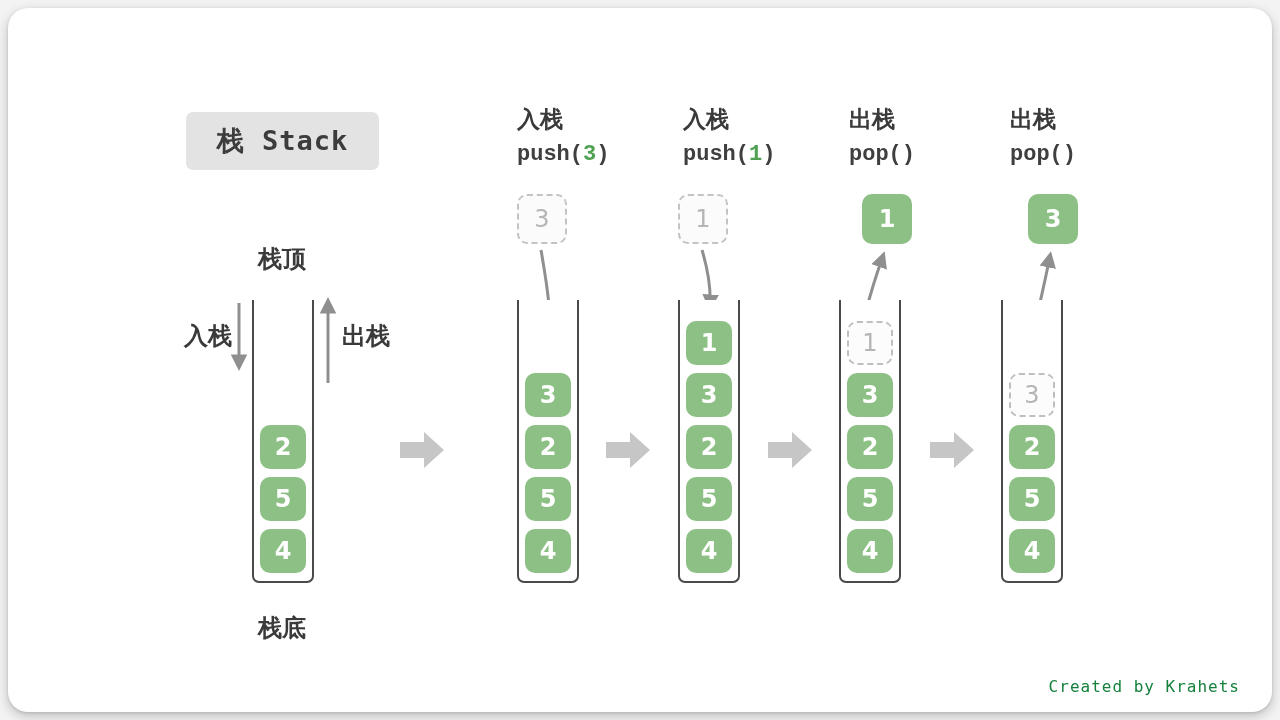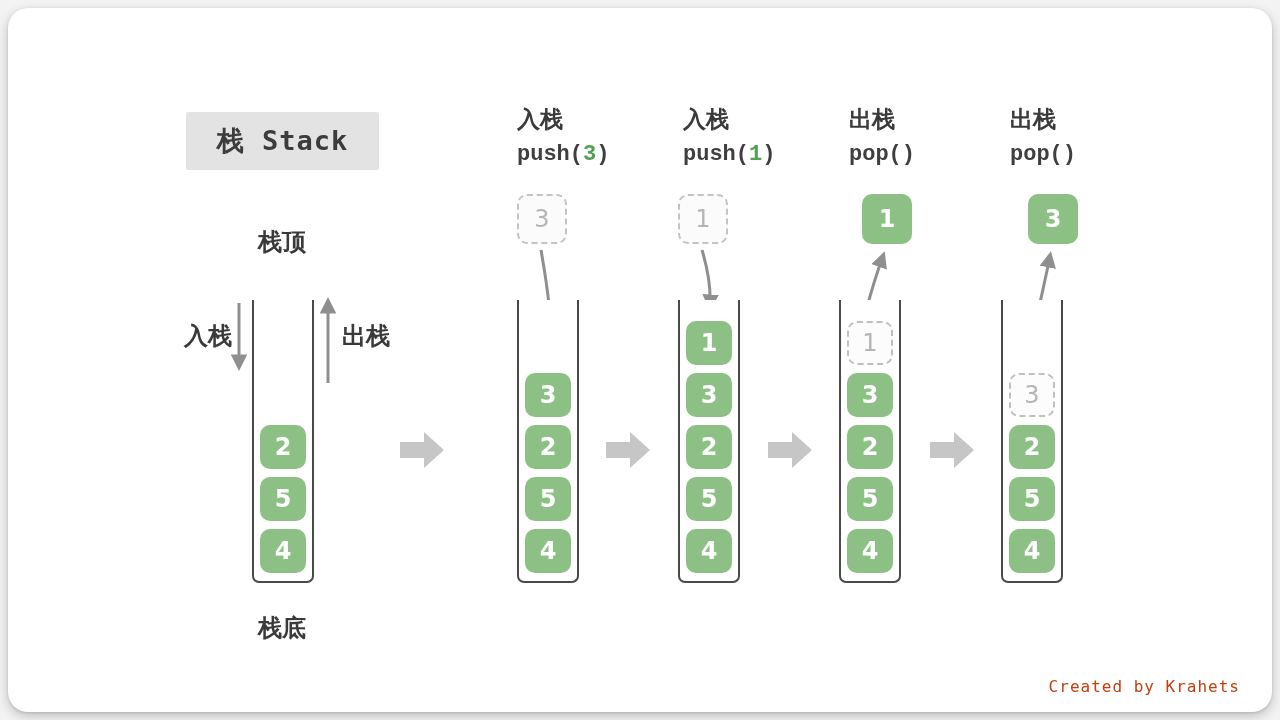--- a/index.html
+++ b/index.html
@@ -1,21 +1,21 @@
 <!DOCTYPE html>
 <html><head>
 <meta charset="utf-8">
 <style>
   html,body{margin:0;padding:0;background:#f3f3f3;font-family:"DejaVu Sans","Liberation Sans",sans-serif;}
   .canvas{position:relative;width:1280px;height:720px;overflow:hidden;background:#f3f3f3;}
   .card{position:absolute;left:8px;top:8px;right:8px;bottom:8px;background:#ffffff;border-radius:20px;
         box-shadow:0 4px 12px rgba(0,0,0,.22), 0 1px 3px rgba(0,0,0,.12);}
   .svg-layer{position:absolute;left:0;top:0;width:1280px;height:720px;pointer-events:none;}
 
-  .title-box{position:absolute;left:186px;top:112px;width:193px;height:58px;background:#e3e3e3;border-radius:2px;
+  .title-box{position:absolute;left:186px;top:112px;width:193px;height:58px;background:#e3e3e3;border-radius:7px;
         display:flex;align-items:center;justify-content:center;
         font-family:"DejaVu Sans Mono","Liberation Mono",monospace;font-size:27px;font-weight:700;color:#3c3c3c;letter-spacing:1px;}
 
   .op-header{position:absolute;top:108px;width:160px;}
   .op-label{font-size:23px;font-weight:700;color:#3a3a3a;line-height:1.0;margin-bottom:13px;}
   .op-code{font-family:Liberation Mono, monospace;font-size:22px;font-weight:600;color:#3f3f3f;line-height:1.0;}
   .op-code .arg{color:#4FA050;font-weight:700;}
 
   .stack{position:absolute;border-left:2px solid #4a4a4a;border-right:2px solid #4a4a4a;border-bottom:2px solid #4a4a4a;
          border-radius:0 0 7px 7px;background:#ffffff;box-sizing:border-box;}
@@ -23,21 +23,21 @@
         font-size:24px;font-weight:700;color:#ffffff;background:#8CC084;box-sizing:border-box;}
   .cell.ghost{background:#fcfcfc;border:2px dashed #bfbfbf;color:#b5b5b5;font-weight:500;}
 
   .float-box{position:absolute;width:50px;height:50px;border-radius:10px;display:flex;align-items:center;justify-content:center;
         font-size:24px;box-sizing:border-box;}
   .float-box.ghost{background:#fbfbfb;border:2px dashed #c3c3c3;color:#b5b5b5;font-weight:500;}
   .float-box.solid{background:#8CC084;color:#ffffff;font-weight:700;}
 
   .anno{position:absolute;font-size:24px;font-weight:700;color:#3a3a3a;white-space:nowrap;}
   .watermark{position:absolute;right:40px;bottom:24px;font-family:"DejaVu Sans Mono","Liberation Mono",monospace;
-        font-size:16px;color:#c2410c;letter-spacing:1px;}
+        font-size:16px;color:#15803d;letter-spacing:1px;}
 </style>
 </head>
 <body>
 
 <div class="canvas">
   <div class="card"></div>
 
   <svg class="svg-layer" viewBox="0 0 1280 720">
     <defs>
       <marker id="ah" viewBox="0 0 10 10" refX="7" refY="5" markerWidth="5.5" markerHeight="5.5" orient="auto-start-reverse">
@@ -54,21 +54,21 @@
     <path d="M1026,372 C1033,330 1043,292 1050,256" stroke="#8f8f8f" stroke-width="3" fill="none" marker-end="url(#ah)"></path>
 
     <path d="M400,442 h24 v-10 l20,18 l-20,18 v-10 h-24 z" fill="#c6c6c6"></path>
     <path d="M606,442 h24 v-10 l20,18 l-20,18 v-10 h-24 z" fill="#c6c6c6"></path>
     <path d="M768,442 h24 v-10 l20,18 l-20,18 v-10 h-24 z" fill="#c6c6c6"></path>
     <path d="M930,442 h24 v-10 l20,18 l-20,18 v-10 h-24 z" fill="#c6c6c6"></path>
   </svg>
 
   <div class="title-box">栈 Stack</div>
 
-  <div class="anno" style="left:258px;top:226px;">栈顶</div>
+  <div class="anno" style="left:258px;top:243px;">栈顶</div>
   <div class="anno" style="left:258px;top:612px;">栈底</div>
   <div class="anno" style="left:184px;top:320px;">入栈</div>
   <div class="anno" style="left:342px;top:320px;">出栈</div>
 
   <div id="gen-root">
       <div class="op-header" style="left: 517px;">
         <div class="op-label">入栈</div>
         <div class="op-code"><span>push(</span><span class="arg">3</span><span>)</span></div>
       </div>
       <div class="float-box ghost" style="left: 517px; top: 194px;">3</div>

